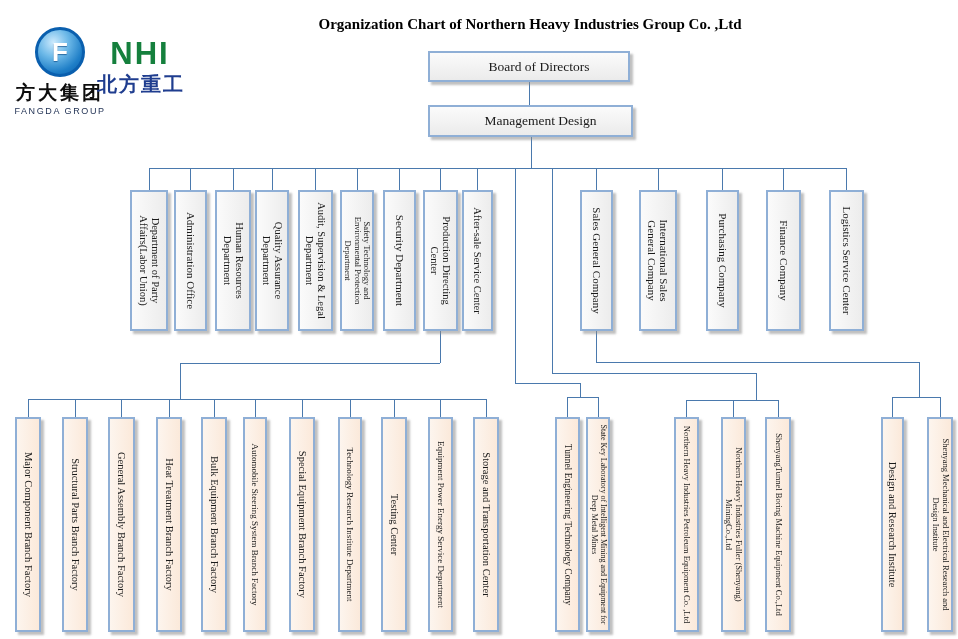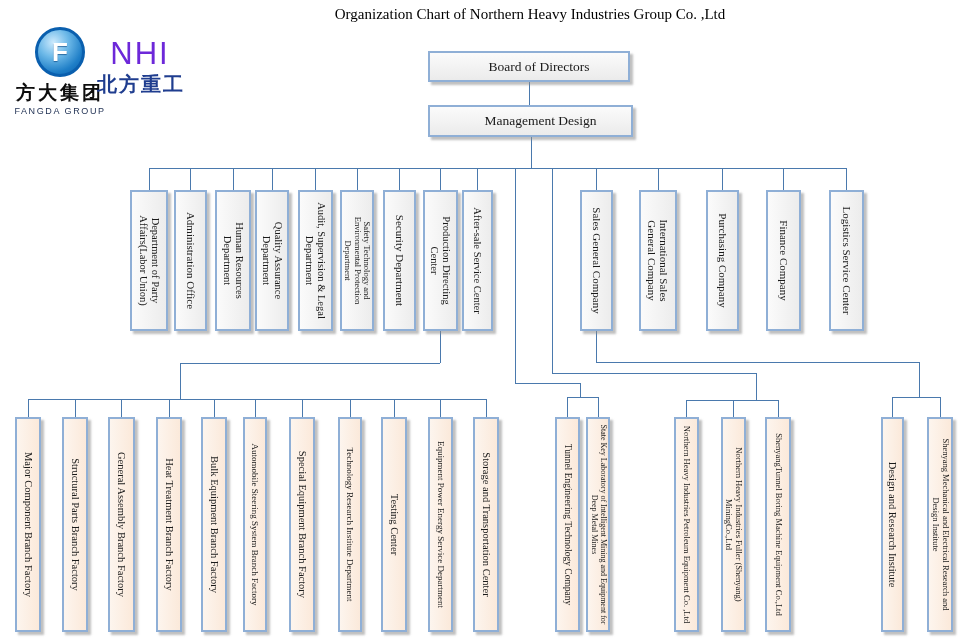--- a/index.html
+++ b/index.html
@@ -1,34 +1,34 @@
 <!DOCTYPE html>
 <html><head>
 <meta charset="utf-8">
 <style>
   html,body{margin:0;padding:0;background:#fff;}
   #canvas{position:relative;width:958px;height:639px;background:#fff;overflow:hidden;
           font-family:"Liberation Serif", serif;}
-  .title{position:absolute;top:6px;left:530px;transform:translateX(-50%);
-         white-space:nowrap;font-size:15px;font-weight:400;color:#000;}
+  .title{position:absolute;top:16px;left:530px;transform:translateX(-50%);
+         white-space:nowrap;font-size:15px;font-weight:700;color:#000;}
   
   .fangda{position:absolute;left:12px;top:27px;width:96px;text-align:center;}
   .fangda .ball{width:44px;height:44px;margin:0 auto;border-radius:50%;
     border:3px solid #0a5fae;
     background:radial-gradient(circle at 35% 28%, #cdeafd 0%, #6db9e8 35%, #1e7ec7 70%, #0a5ca8 100%);
     display:flex;align-items:center;justify-content:center;}
   .fangda .ball span{color:#fff;font-family:"Liberation Sans",sans-serif;
     font-weight:700;font-size:26px;line-height:1;text-shadow:0 1px 1px rgba(0,60,120,.6);}
   .fangda .cn{margin-top:3px;font-weight:700;font-size:19px;letter-spacing:3px;color:#0d0d0d;
     font-family:"DejaVu Sans",sans-serif;white-space:nowrap;}
   .fangda .en{font-size:9px;letter-spacing:1.6px;color:#1c2d50;
     font-family:"Liberation Sans",sans-serif;white-space:nowrap;}
   .nhi{position:absolute;left:97px;top:38px;width:86px;text-align:center;}
-  .nhi .abbr{font-family:"Liberation Sans",sans-serif;font-weight:400;font-size:31px;
-    line-height:1;color:#6d28d9;letter-spacing:2px;}
+  .nhi .abbr{font-family:"Liberation Sans",sans-serif;font-weight:700;font-size:31px;
+    line-height:1;color:#15803d;letter-spacing:2px;}
   .nhi .cn{margin-top:2px;font-weight:700;font-size:20px;letter-spacing:2px;color:#1f3d8f;
     font-family:"DejaVu Sans",sans-serif;white-space:nowrap;}
   
   .node{position:absolute;box-sizing:border-box;border:2px solid #8fafd6;
     background:linear-gradient(180deg,#fbfbfb 0%,#ebebeb 100%);
     box-shadow:3px 3px 2px rgba(140,140,140,.55);}
   .node.v{background:linear-gradient(90deg,#fbfbfb 0%,#ececec 100%);}
   .node.peach{background:linear-gradient(90deg,#fdf5ee 0%,#fbe9da 100%);}
   .htxt{position:absolute;inset:0;display:flex;align-items:center;justify-content:center;
     text-align:right;color:#1a1a1a;margin-left:20px;}

